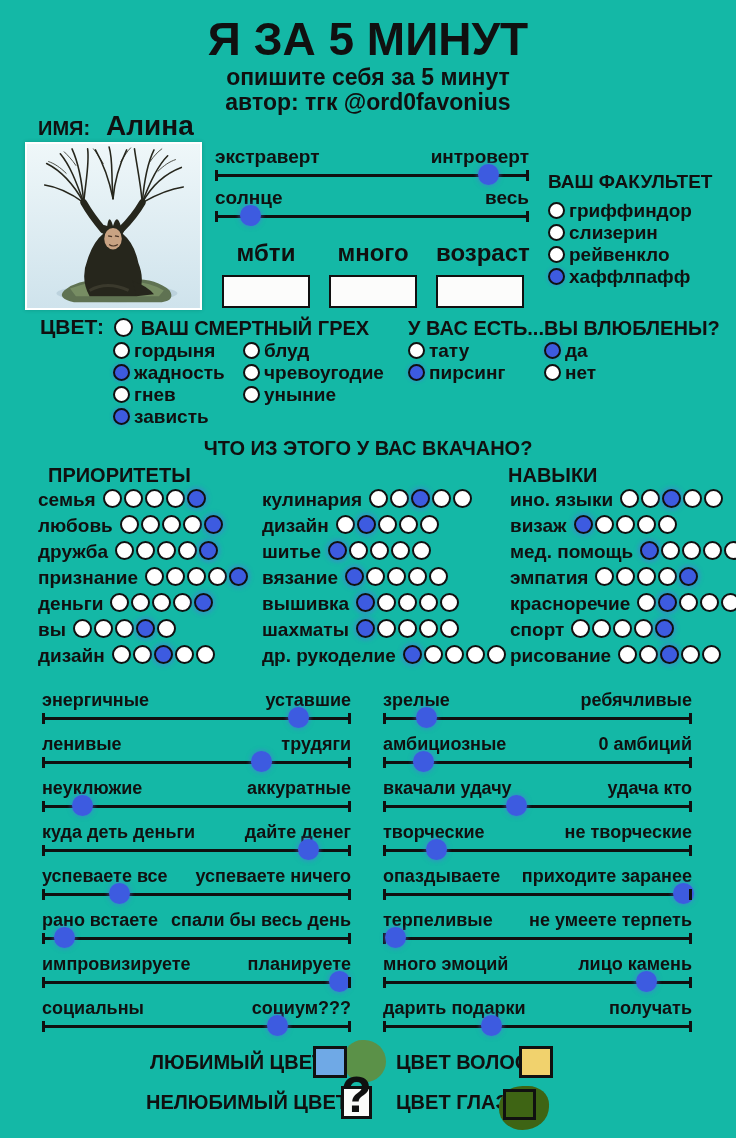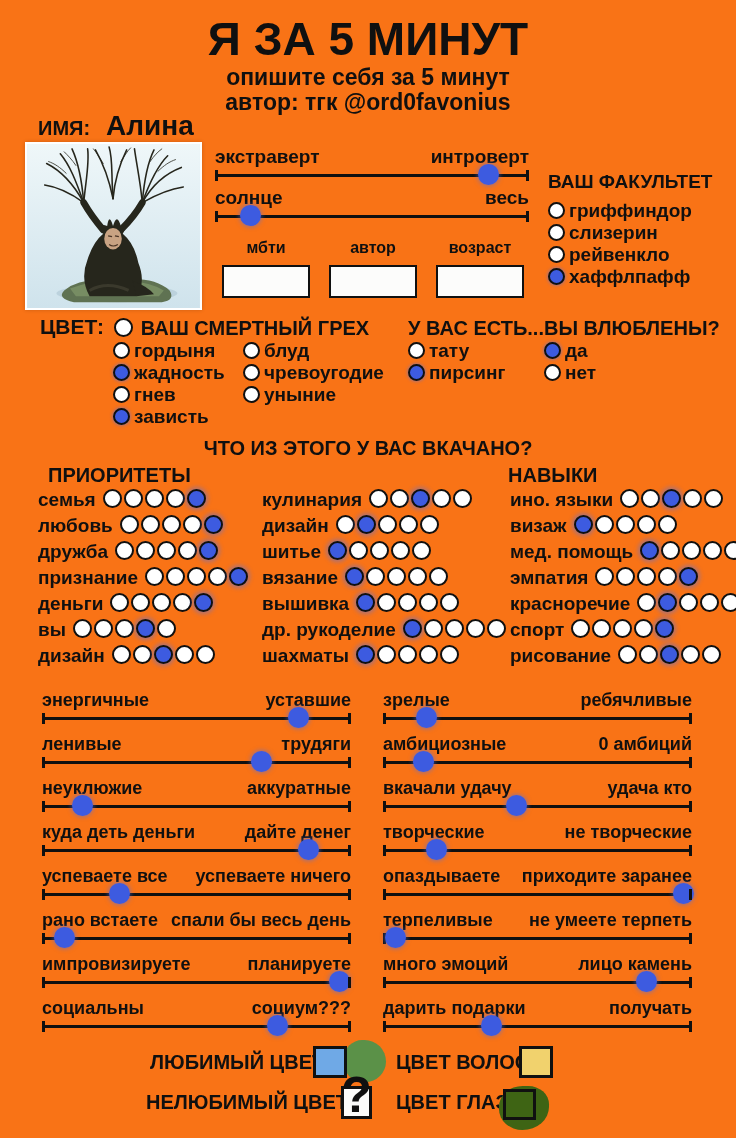--- a/index.html
+++ b/index.html
@@ -1,19 +1,19 @@
 <!DOCTYPE html>
 <html style="--accent: #3d5be0;"><head>
 <meta charset="utf-8">
 <style>
   * { margin:0; padding:0; box-sizing:border-box; }
   html,body { background:#e9e9e9; }
   .page {
     position:relative; width:736px; height:1138px; margin:0 auto;
-    background:#f97316; color:#101010; overflow:hidden;
+    background:#14b8a6; color:#101010; overflow:hidden;
     font-family:"Liberation Sans", sans-serif; font-weight:700;
   }
   .title   { position:absolute; top:12px;  left:0; right:0; text-align:center; font-size:46px; }
   .subtitle{ position:absolute; top:64px;  left:0; right:0; text-align:center; font-size:23px; }
   .author  { position:absolute; top:89px;  left:0; right:0; text-align:center; font-size:23px; }
   .name-row{ position:absolute; top:110px; left:38px; display:flex; align-items:baseline; gap:16px; }
   .name-label{ font-size:20px; }
   .name-value{ font-size:28px; }
 
   .photo { position:absolute; left:25px; top:142px; width:177px; height:168px;
@@ -27,21 +27,21 @@
          background:var(--accent); box-shadow:0 0 4px 1px rgba(80,110,230,.5); }
 
   #top-sliders { position:absolute; left:215px; top:146px; width:314px; }
   .tslider { position:relative; height:41px; }
   .t-left  { position:absolute; left:0;  top:0; font-size:19px; white-space:nowrap; }
   .t-right { position:absolute; right:0; top:0; font-size:19px; white-space:nowrap; }
   .tslider .track { top:28px; }
 
   #info-boxes { position:absolute; left:222px; top:239px; display:flex; gap:19px; }
   .ibox { width:88px; text-align:center; }
-  .ibox-label { display:block; font-size:16px; margin-bottom:8px; }
+  .ibox-label { display:block; font-size:24px; margin-bottom:8px; }
   .ibox-value { display:block; height:33px; border:2.5px solid #101010; background:#fcfcfb; }
 
   .faculty { position:absolute; left:548px; top:171px; width:186px; }
   .sec-heading { font-size:19px; margin-bottom:8px; }
 
   .opt { display:flex; align-items:center; gap:4px; margin-bottom:3px; height:19px; }
   .radio { flex:0 0 auto; width:17px; height:17px; border:2.5px solid #101010; border-radius:50%; background:#fff; }
   .radio.sel { background:var(--accent); box-shadow:0 0 3px 1px rgba(80,110,230,.45); }
   .opt-label { font-size:19px; white-space:nowrap; }
 
@@ -166,21 +166,21 @@
         </div>
       </div>
     </div>
 
   <div id="info-boxes">
       <div class="ibox">
         <span class="ibox-label">мбти</span>
         <span class="ibox-value"></span>
       </div>
       <div class="ibox">
-        <span class="ibox-label">автор</span>
+        <span class="ibox-label">много</span>
         <span class="ibox-value"></span>
       </div>
       <div class="ibox">
         <span class="ibox-label">возраст</span>
         <span class="ibox-value"></span>
       </div>
     </div>
 
   <div class="faculty">
     <div class="sec-heading">ВАШ ФАКУЛЬТЕТ</div>
@@ -387,31 +387,31 @@
         <span class="dots-label">вышивка</span>
         <span class="dots">
           <span class="circ sel"></span>
           <span class="circ"></span>
           <span class="circ"></span>
           <span class="circ"></span>
           <span class="circ"></span>
         </span>
       </div>
       <div class="dots-row">
+        <span class="dots-label">шахматы</span>
+        <span class="dots">
+          <span class="circ sel"></span>
+          <span class="circ"></span>
+          <span class="circ"></span>
+          <span class="circ"></span>
+          <span class="circ"></span>
+        </span>
+      </div>
+      <div class="dots-row">
         <span class="dots-label">др. рукоделие</span>
-        <span class="dots">
-          <span class="circ sel"></span>
-          <span class="circ"></span>
-          <span class="circ"></span>
-          <span class="circ"></span>
-          <span class="circ"></span>
-        </span>
-      </div>
-      <div class="dots-row">
-        <span class="dots-label">шахматы</span>
         <span class="dots">
           <span class="circ sel"></span>
           <span class="circ"></span>
           <span class="circ"></span>
           <span class="circ"></span>
           <span class="circ"></span>
         </span>
       </div>
     </div>
   <div id="skills-col2">

